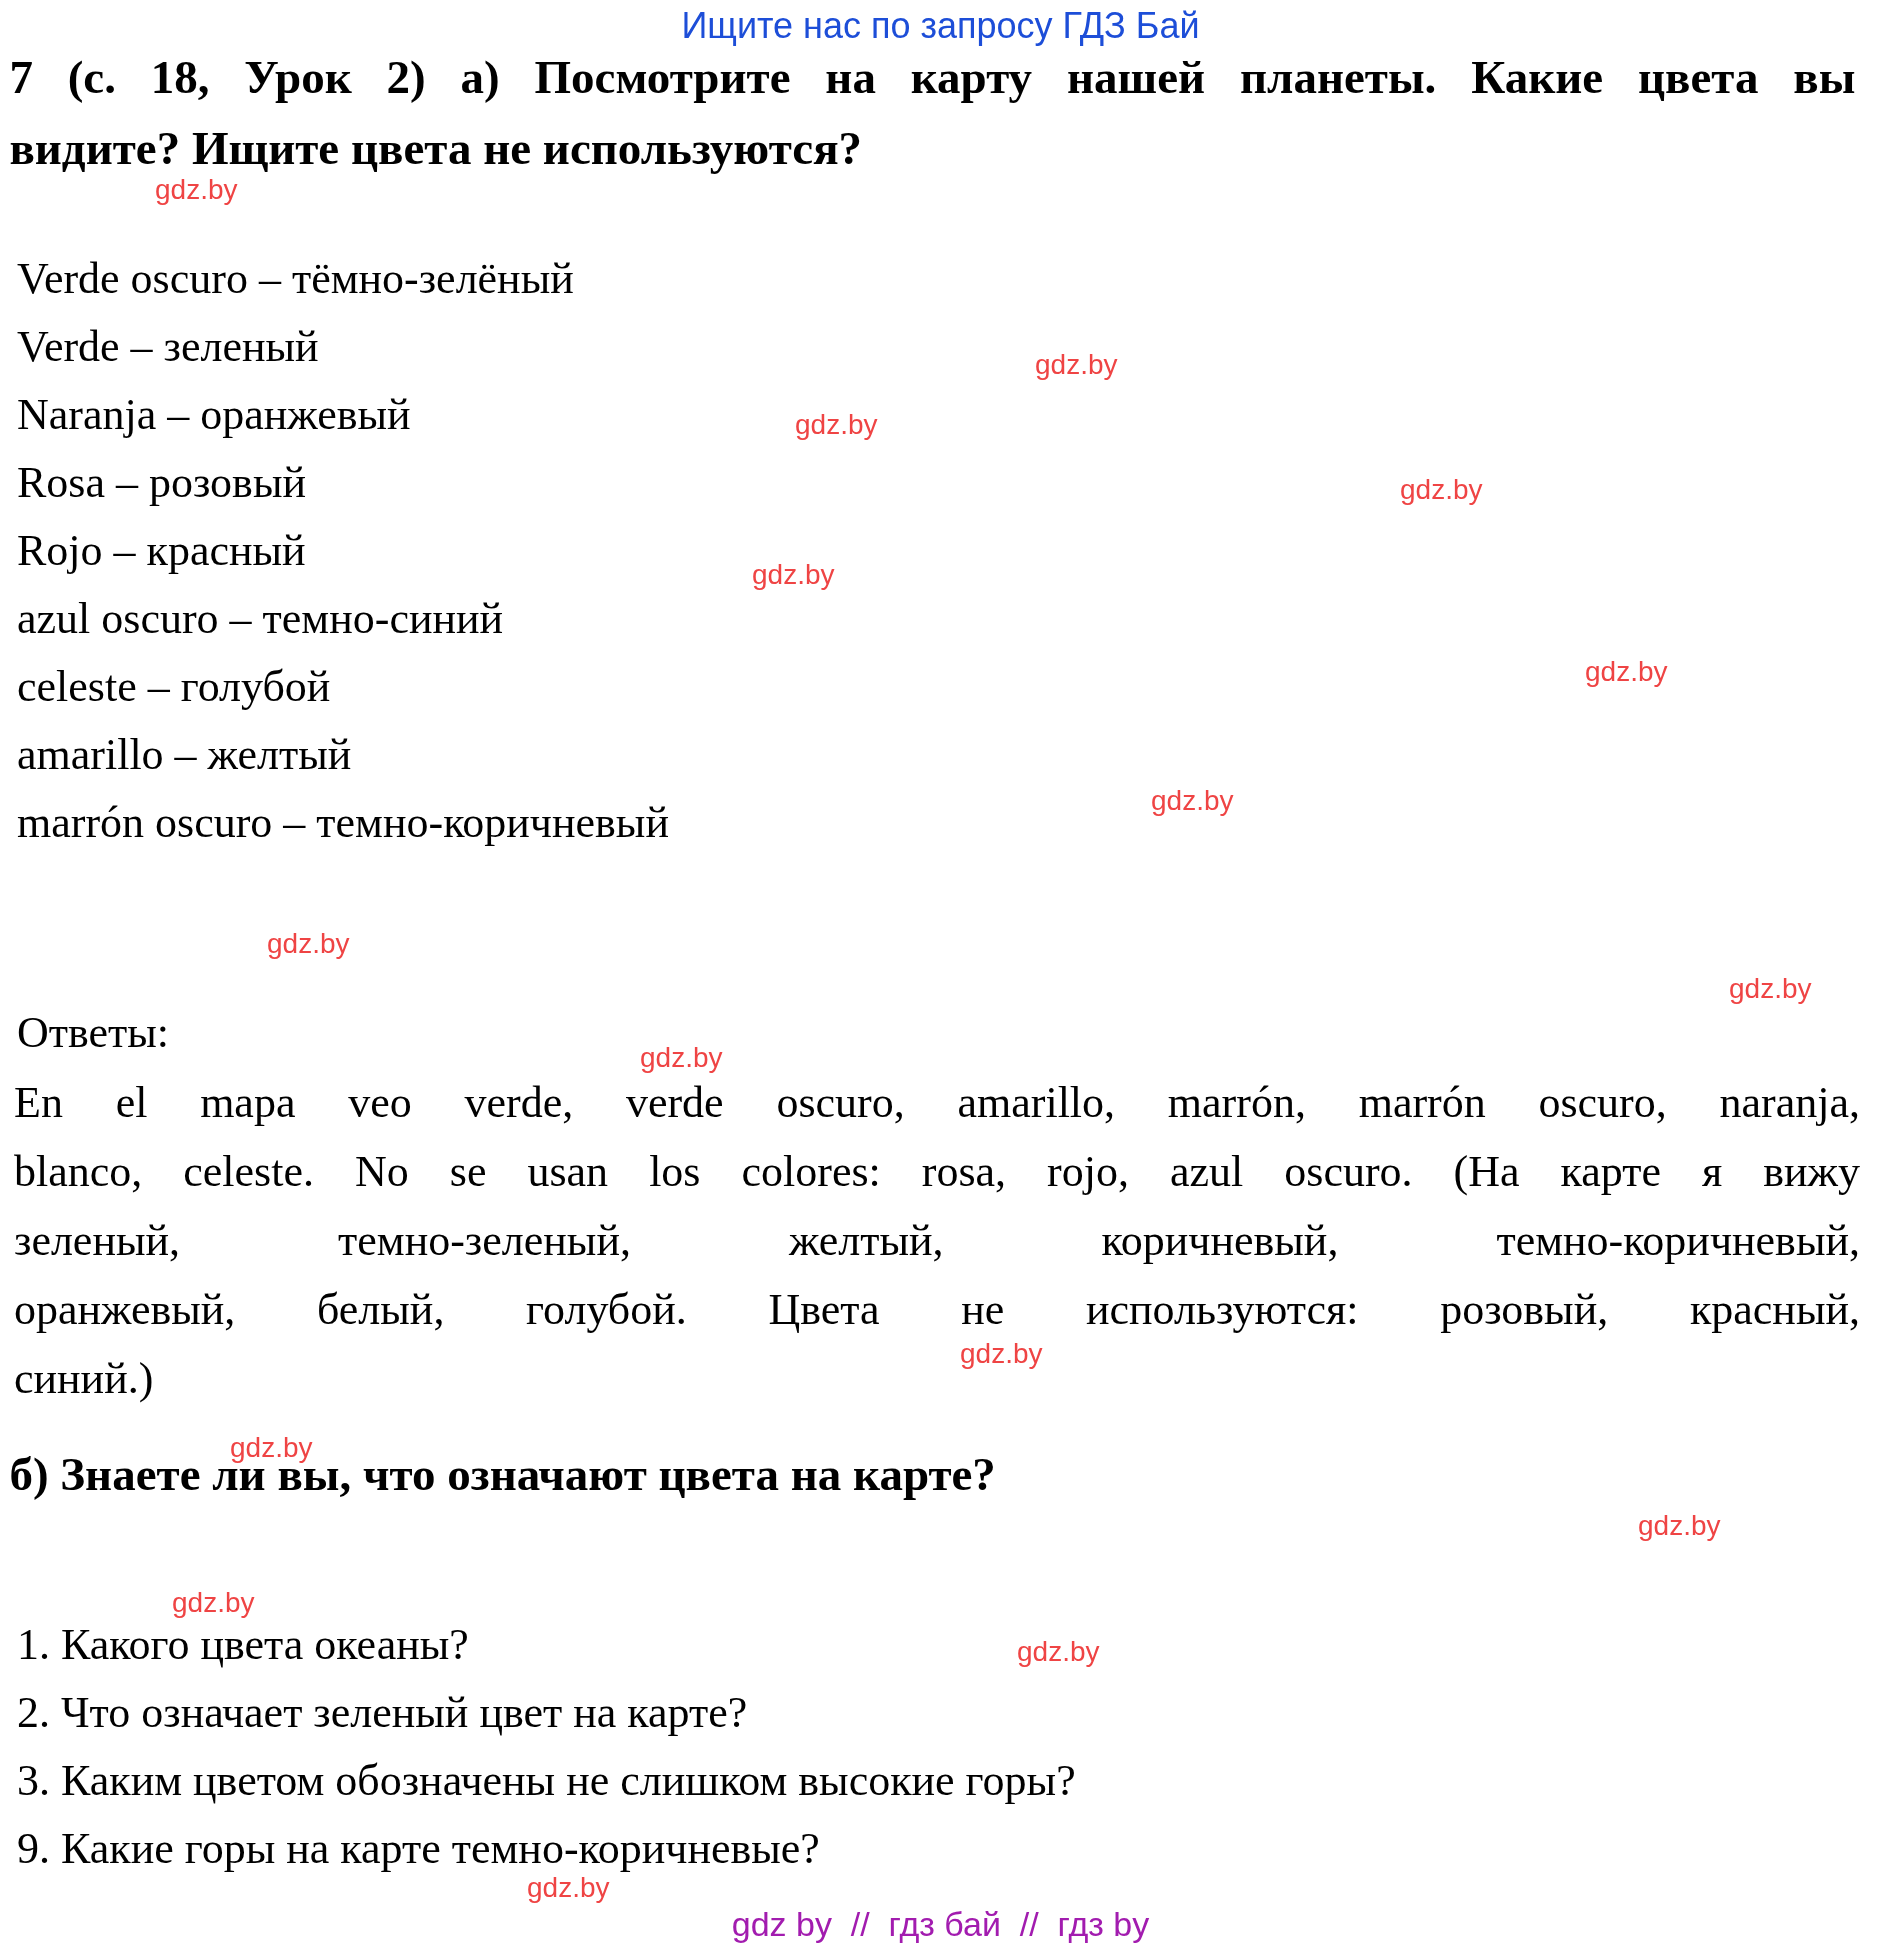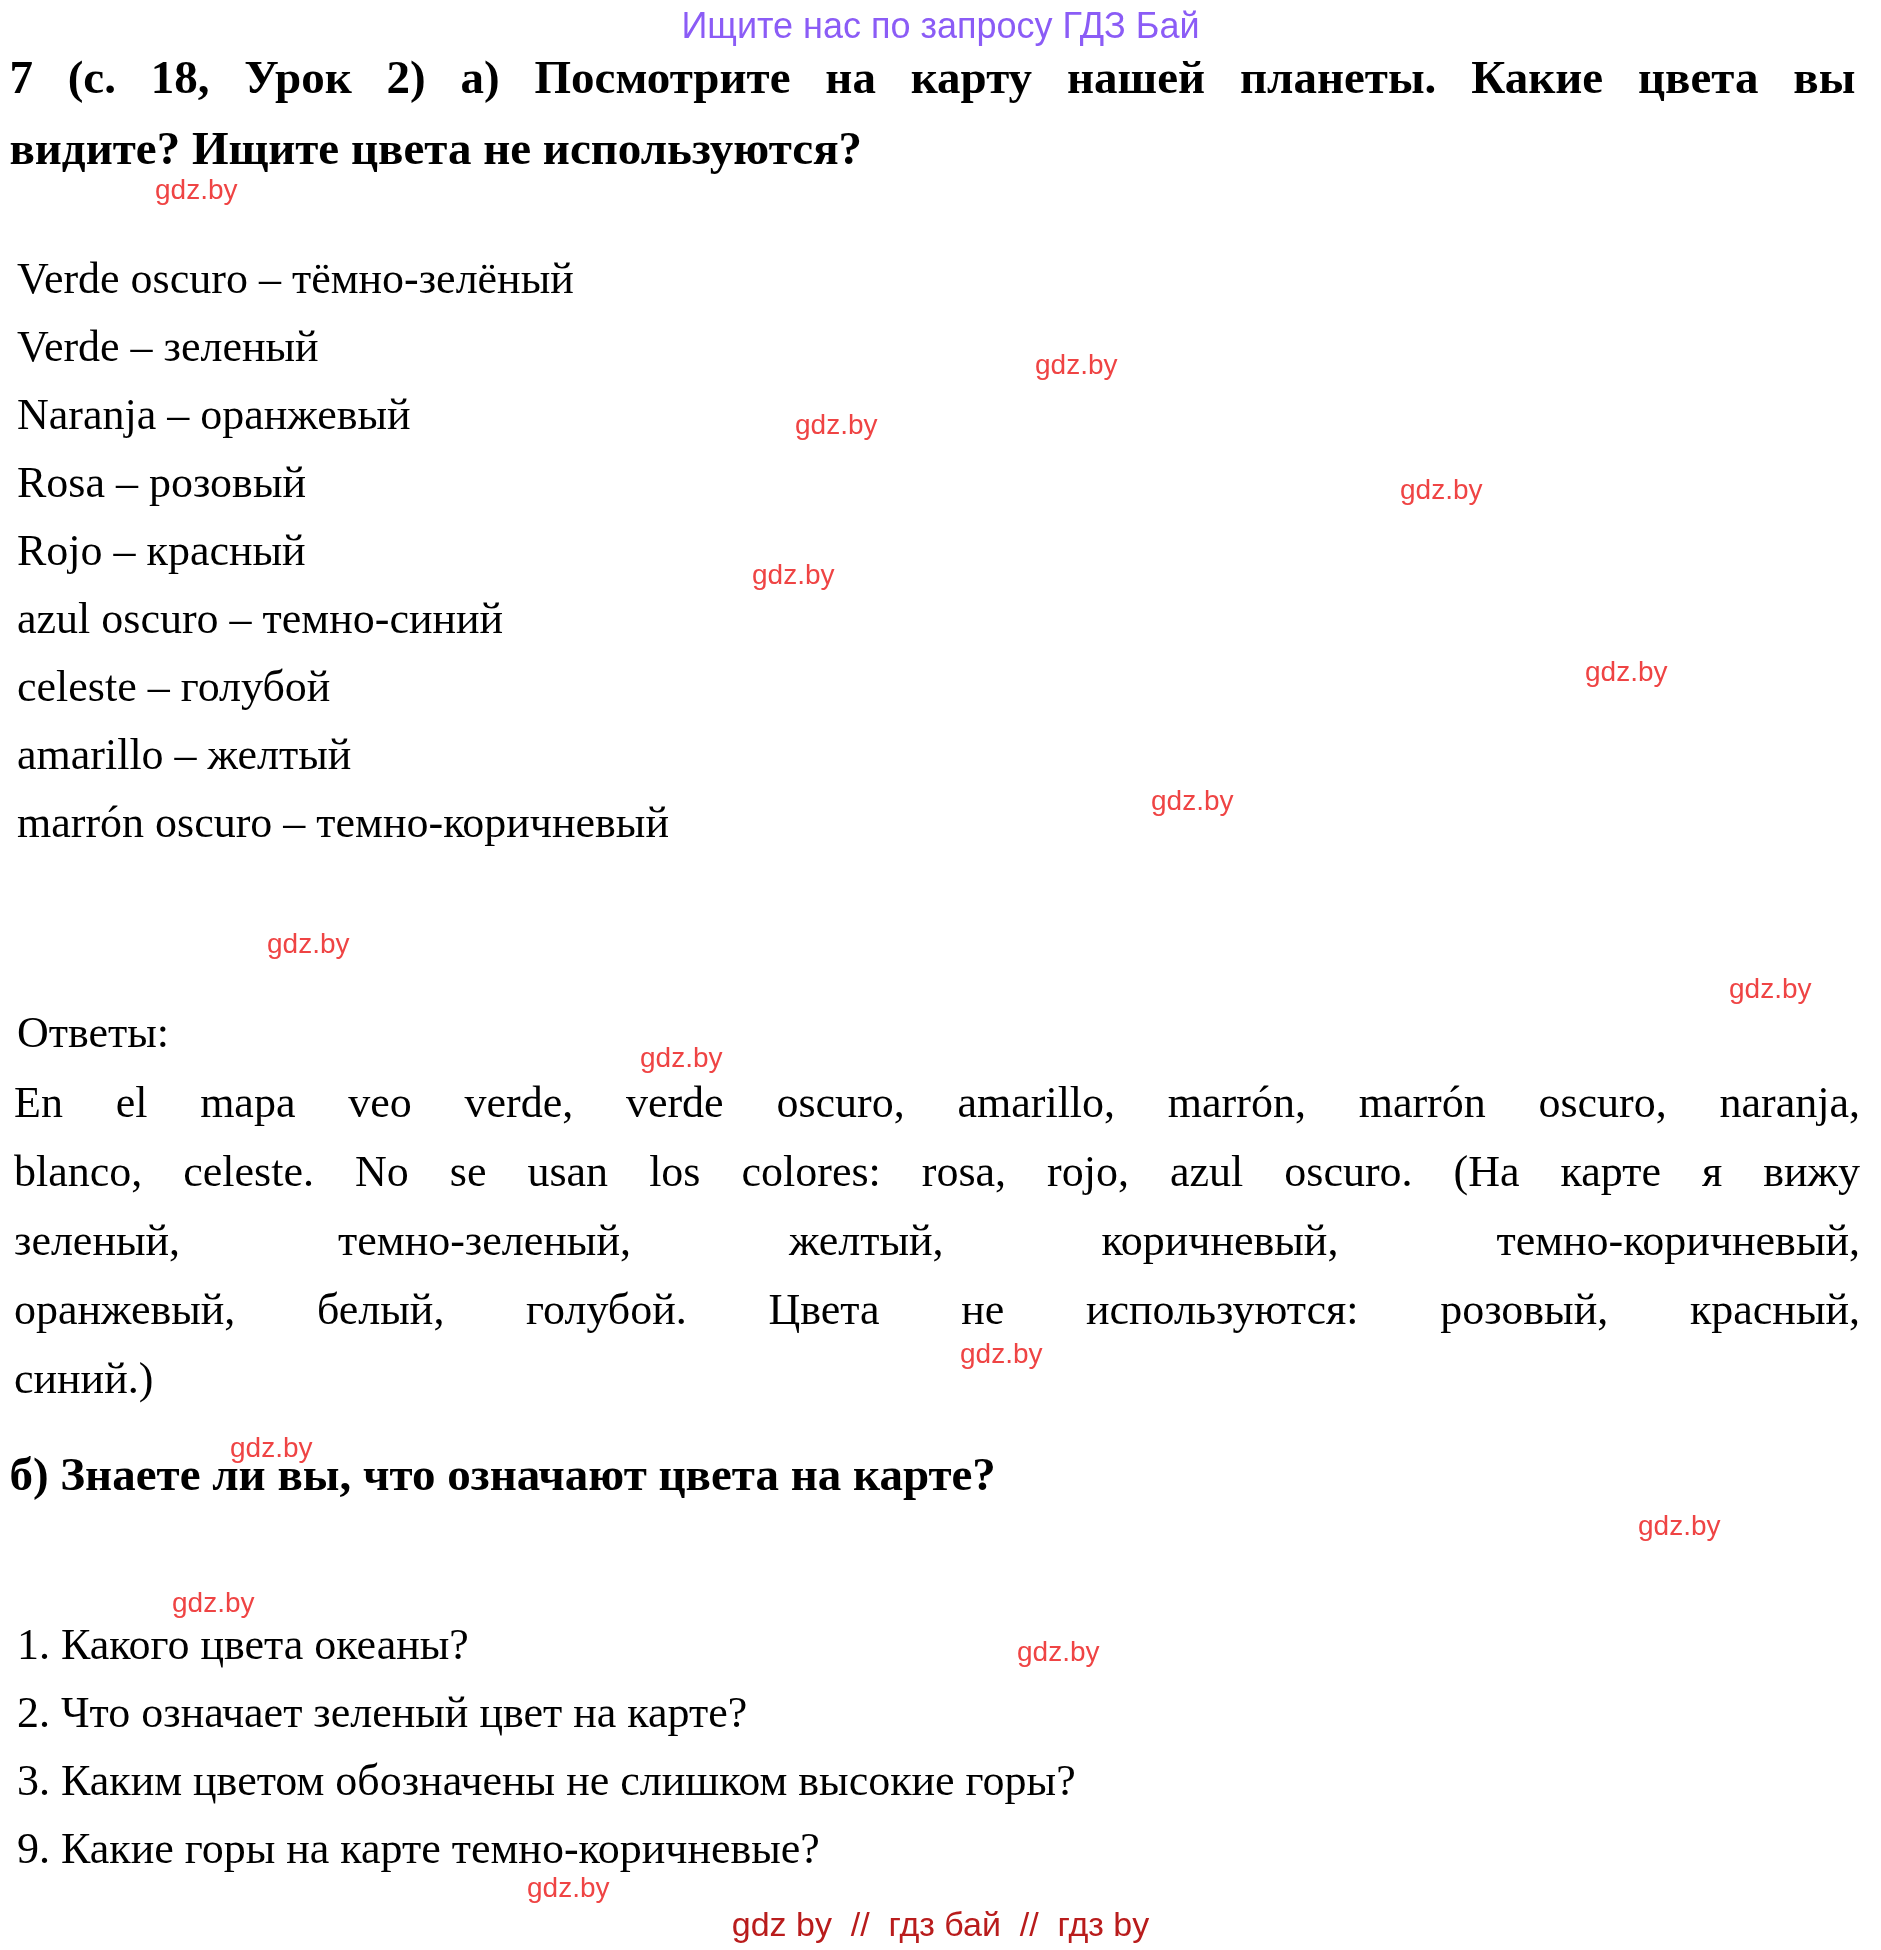--- a/index.html
+++ b/index.html
@@ -12,21 +12,21 @@
     color:#000000;
   }
   .abs{position:absolute;}
 
   
   .banner{
     top:4.7px;left:0;width:1881px;
     text-align:center;
     font-family:"Liberation Sans","DejaVu Sans",sans-serif;
     font-size:36px;line-height:41px;
-    color:#8b5cf6;
+    color:#1d4ed8;
     font-weight:400;
   }
 
   
   .task-heading{
     left:9.4px;width:1846px;
     font-weight:bold;
     font-size:47px;line-height:71px;
     color:#000;
   }
@@ -65,21 +65,21 @@
     color:#ef4444;
     white-space:nowrap;
   }
 
   
   .footer{
     top:1905px;left:0;width:1881px;
     text-align:center;
     font-family:"Liberation Sans","DejaVu Sans",sans-serif;
     font-size:34px;line-height:39px;
-    color:#b91c1c;
+    color:#a21caf;
     white-space:pre;
   }
 </style>
 </head>
 <body>
 
 <div class="abs banner">Ищите нас по запросу ГДЗ Бай</div>
 
 <div class="abs task-heading heading-a">
   <div class="just">7 (с. 18, Урок 2) а) Посмотрите на карту нашей планеты. Какие цвета вы</div>

